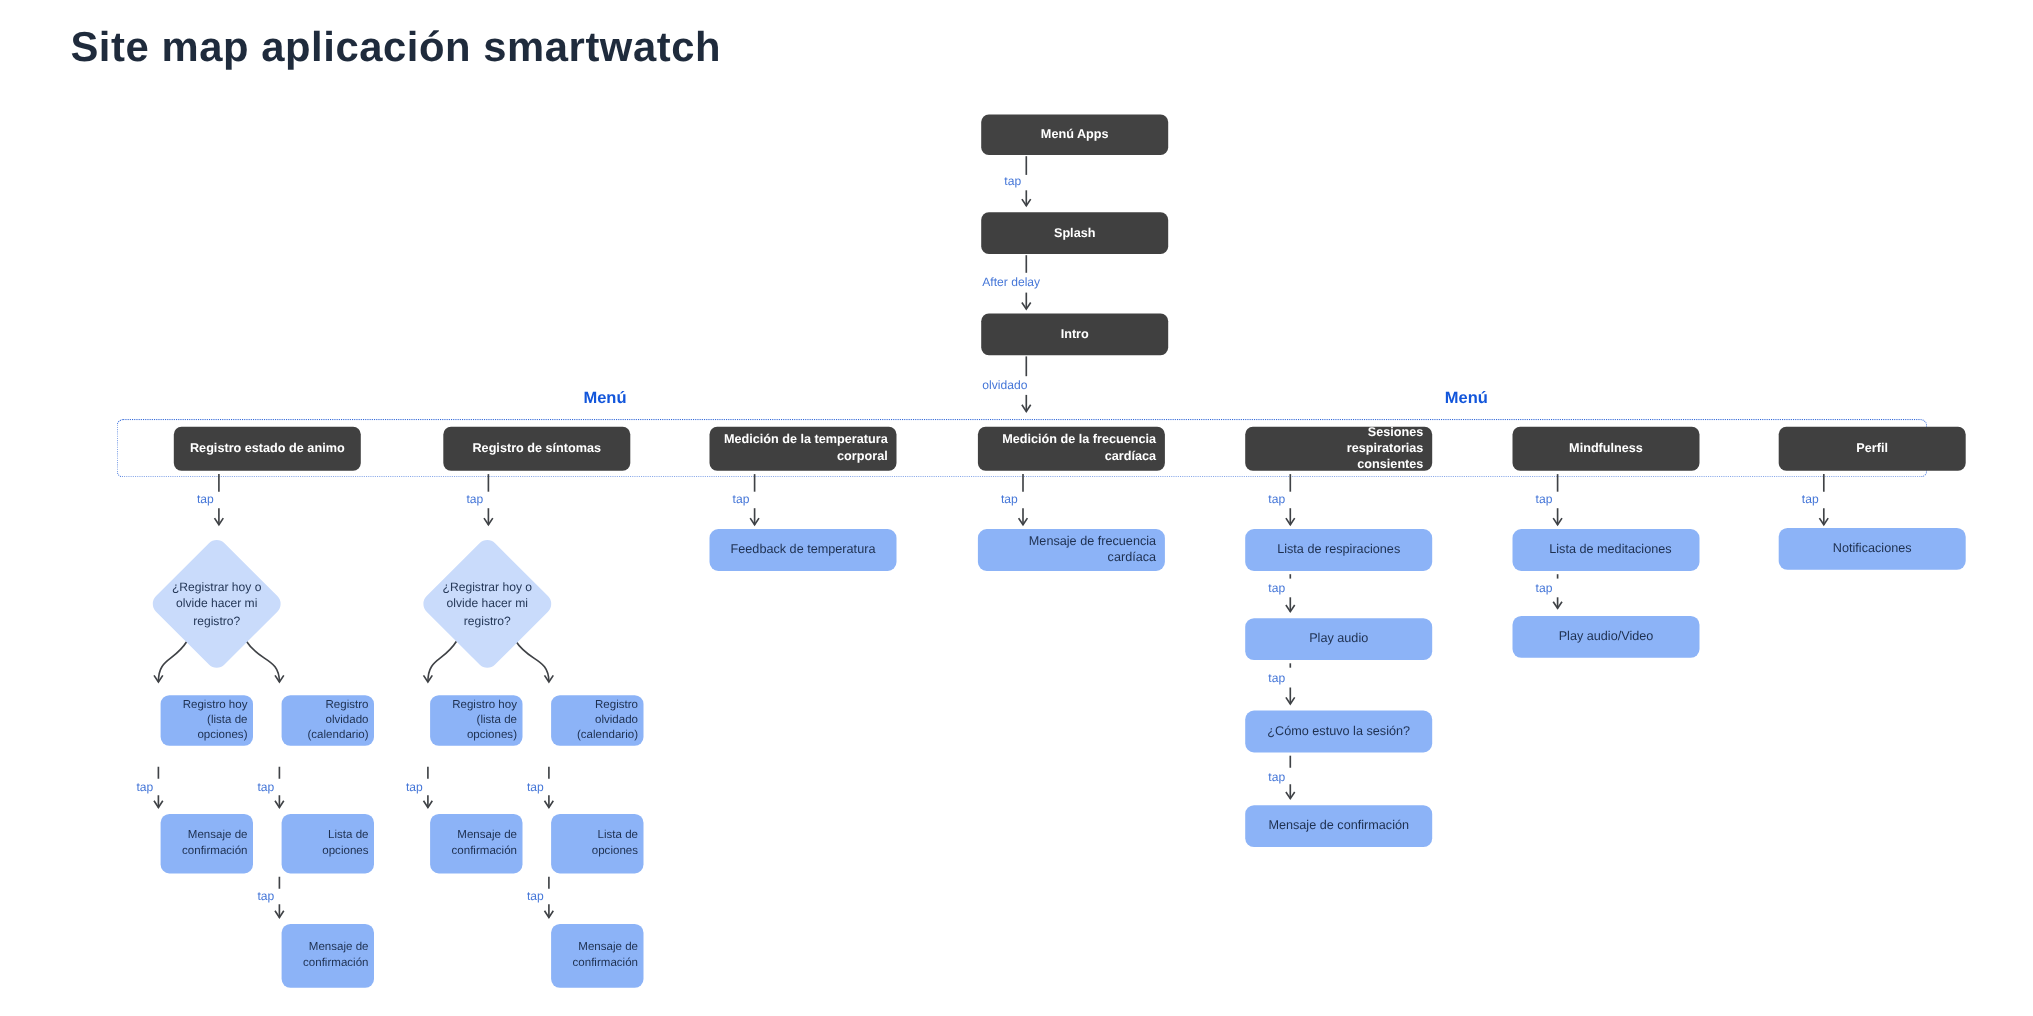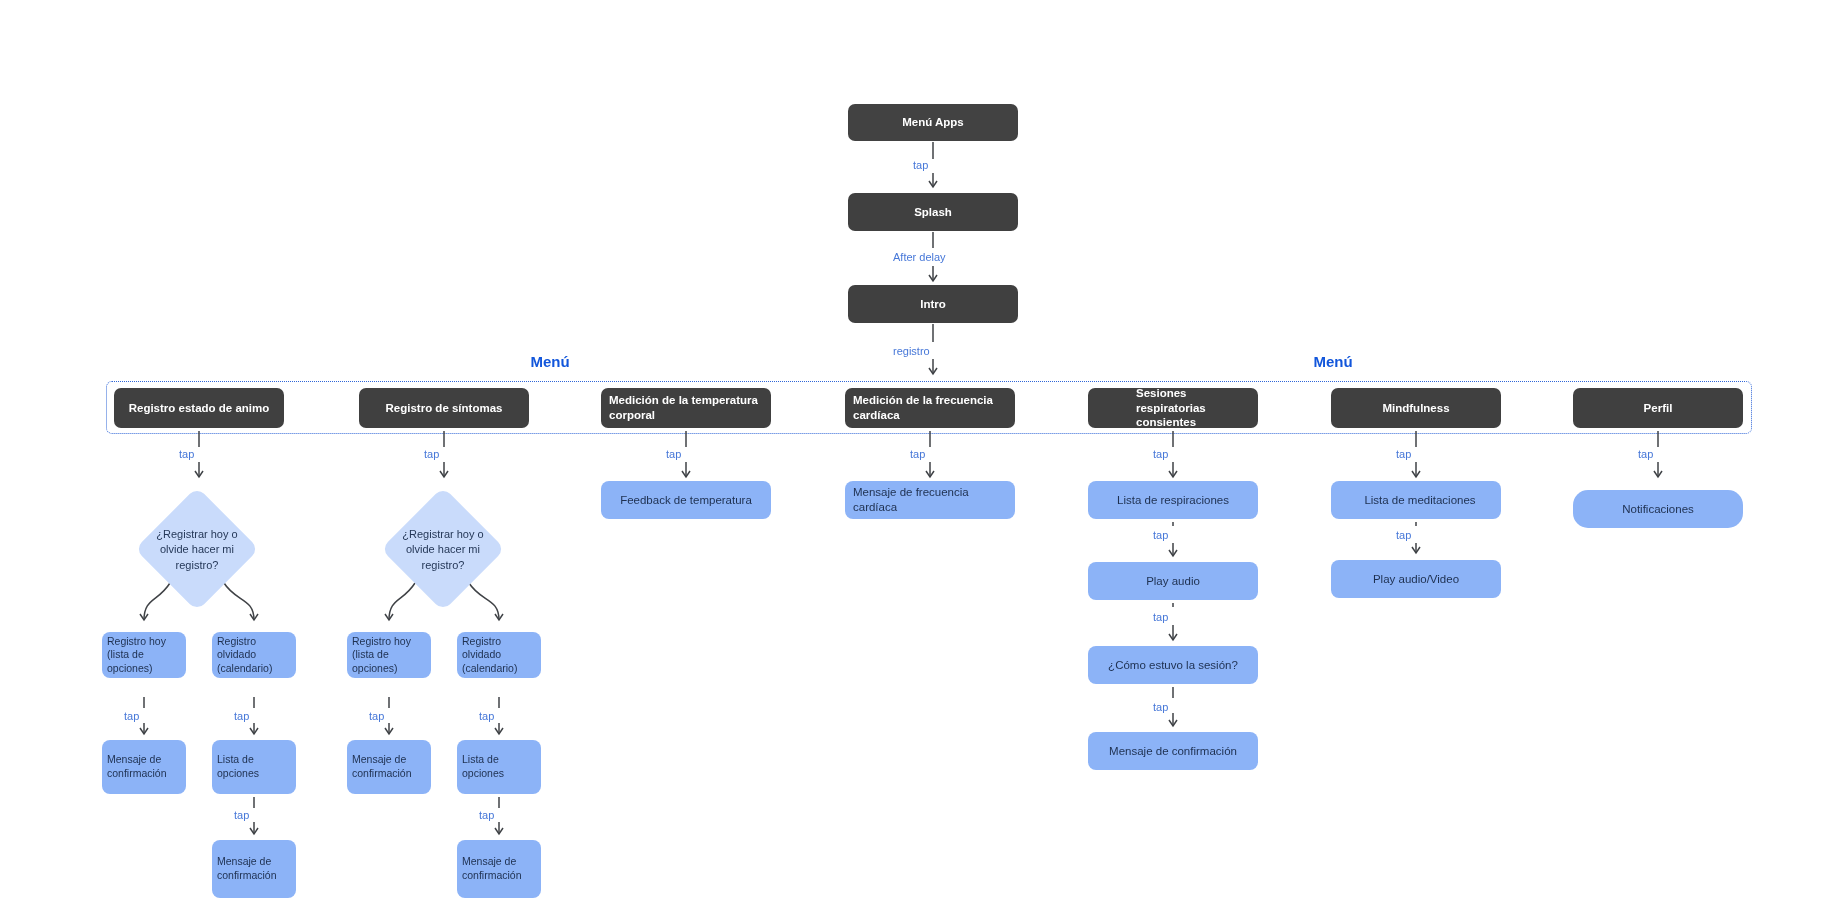--- a/index.html
+++ b/index.html
@@ -3,22 +3,22 @@
 <meta charset="utf-8">
 <style>
   html, body { margin: 0; padding: 0; background: #ffffff; }
   body { width: 1848px; height: 924px; position: relative; overflow: hidden;
          font-family: "Liberation Sans", "DejaVu Sans", sans-serif; }
   .canvas { position: absolute; left: 0; top: 0; width: 1848px; height: 924px; }
   .title { position: absolute; left: 64px; top: 22px; font-size: 38px; font-weight: 800;
            color: #1F2B3C; letter-spacing: 0.5px; }
   svg.wires { position: absolute; left: 0; top: 0; width: 1848px; height: 924px; z-index: 1; }
   .node { position: absolute; display: flex; align-items: center; justify-content: center;
-          text-align: left; border-radius: 7px; box-sizing: border-box; padding: 4px 8px;
-          z-index: 2; line-height: 1.3; }
+          text-align: right; border-radius: 7px; box-sizing: border-box; padding: 4px 8px;
+          z-index: 2; line-height: 1.3; margin-left: 44px; }
   .dark  { background: #424242; color: #ffffff; font-size: 11.5px; font-weight: 600; }
   .blue  { background: #404040; color: #ffffff; font-size: 11.5px; font-weight: 600; }
   .light { background: #8CB3F7; color: #1E3050; font-size: 11.5px; font-weight: 500; border-radius: 8px; }
   .w170 { width: 170px; }
   .h37 { height: 37px; } .h38 { height: 38px; } .h40 { height: 40px; }
   .small { width: 84px; font-size: 10.5px; padding: 4px 5px; }
   .h62 { height: 46px; } .h54 { height: 54px; } .h58 { height: 58px; }
   .edge-label { position: absolute; width: 40px; font-size: 11px;
                 color: #4677D8; font-weight: 500; z-index: 2; }
   .edge-label.wide { width: 80px; }
@@ -29,20 +29,21 @@
   .diamond { position: absolute; width: 88px; height: 88px; background: #C9DBFB;
              transform: rotate(45deg); border-radius: 10px; z-index: 1; }
   .diamond-label { position: absolute; width: 112px; text-align: center; font-size: 11px;
                    font-weight: 500; color: #253858; line-height: 1.4; z-index: 2; }
 </style>
 </head>
 <body>
 
 <div class="canvas">
 
+  <div class="title">Site map aplicación smartwatch</div>
 
   <svg class="wires">
     <defs>
       <marker id="ah" viewBox="0 0 10 10" refX="8" refY="5" markerWidth="10" markerHeight="10" orient="auto" markerUnits="userSpaceOnUse">
         <path d="M2,1 L8,5 L2,9" fill="none" stroke="#3F4246" stroke-width="1.5"></path>
       </marker>
     </defs>
     <g stroke="#3F4246" stroke-width="1.5" fill="none">
 
       <line x1="933" y1="142" x2="933" y2="159"></line>
@@ -101,21 +102,21 @@
       <span>Menú Apps</span>
     </div>
   <div class="edge-label" style="left:913px; top:159px;">tap</div>
   <div class="node blue w170 h38" style="left:848px; top:193px;">
       <span>Splash</span>
     </div>
   <div class="edge-label wide" style="left:893px; top:251px;">After delay</div>
   <div class="node blue w170 h38" style="left:848px; top:285px;">
       <span>Intro</span>
     </div>
-  <div class="edge-label wide" style="left:893px; top:345px;">registro</div>
+  <div class="edge-label wide" style="left:893px; top:345px;">olvidado</div>
 
   <div class="menu-title" style="left:510px; top:353px;">Menú</div>
   <div class="menu-title" style="left:1293px; top:353px;">Menú</div>
   <div class="menu-frame"></div>
   <div class="node blue w170 h40" style="left:114px; top:388px;">
       <span>Registro estado de animo</span>
     </div>
   <div class="node blue w170 h40" style="left:359px; top:388px;">
       <span>Registro de síntomas</span>
     </div>
@@ -210,17 +211,17 @@
     </div>
 
   <div class="node light w170 h38" style="left:1331px; top:481px;padding-left:16px;">
       <span>Lista de meditaciones</span>
     </div>
   <div class="edge-label" style="left:1396px; top:529px;">tap</div>
   <div class="node light w170 h38" style="left:1331px; top:560px;">
       <span>Play audio/Video</span>
     </div>
 
-  <div class="node light w170 h38" style="left:1573px; top:490px;border-radius:15px;">
+  <div class="node light w170 h38" style="left:1573px; top:480px;">
       <span>Notificaciones</span>
     </div>
 
 </div>
 
 </body></html>

